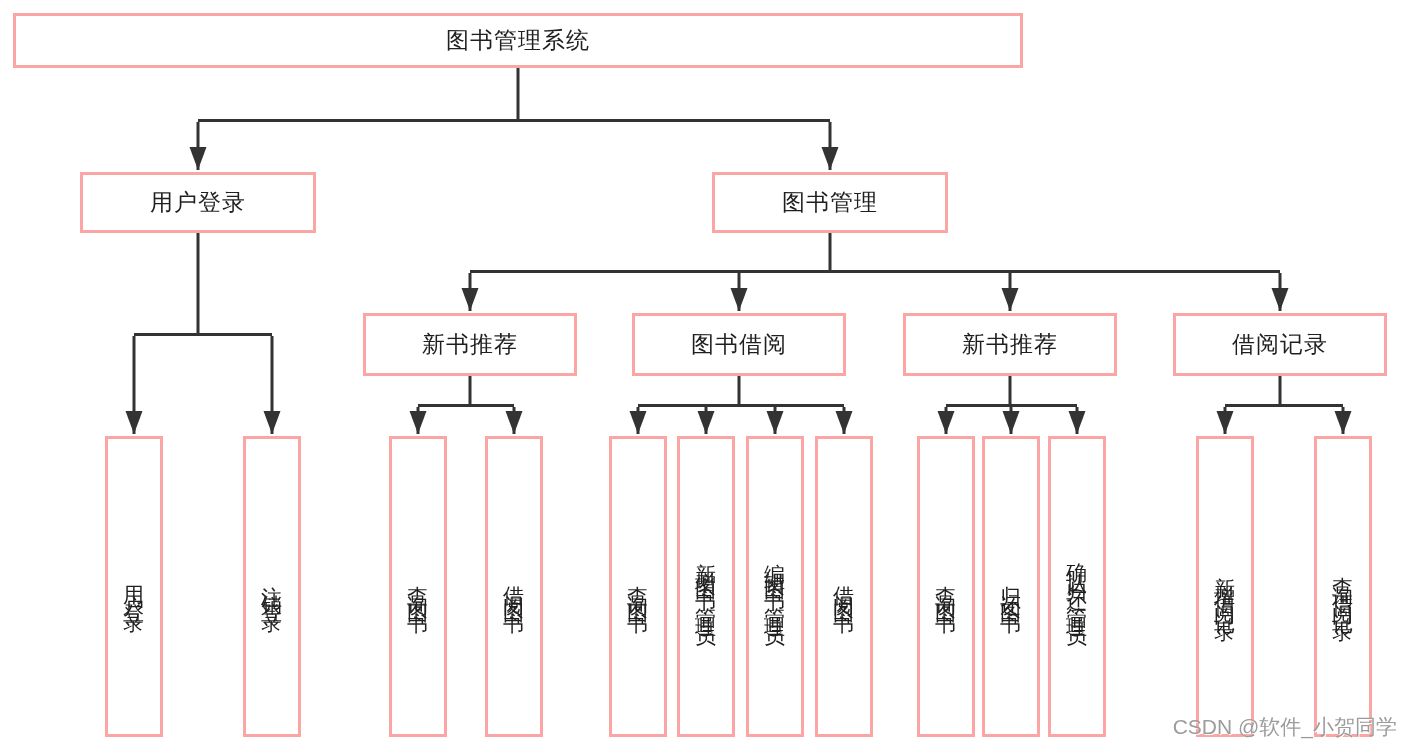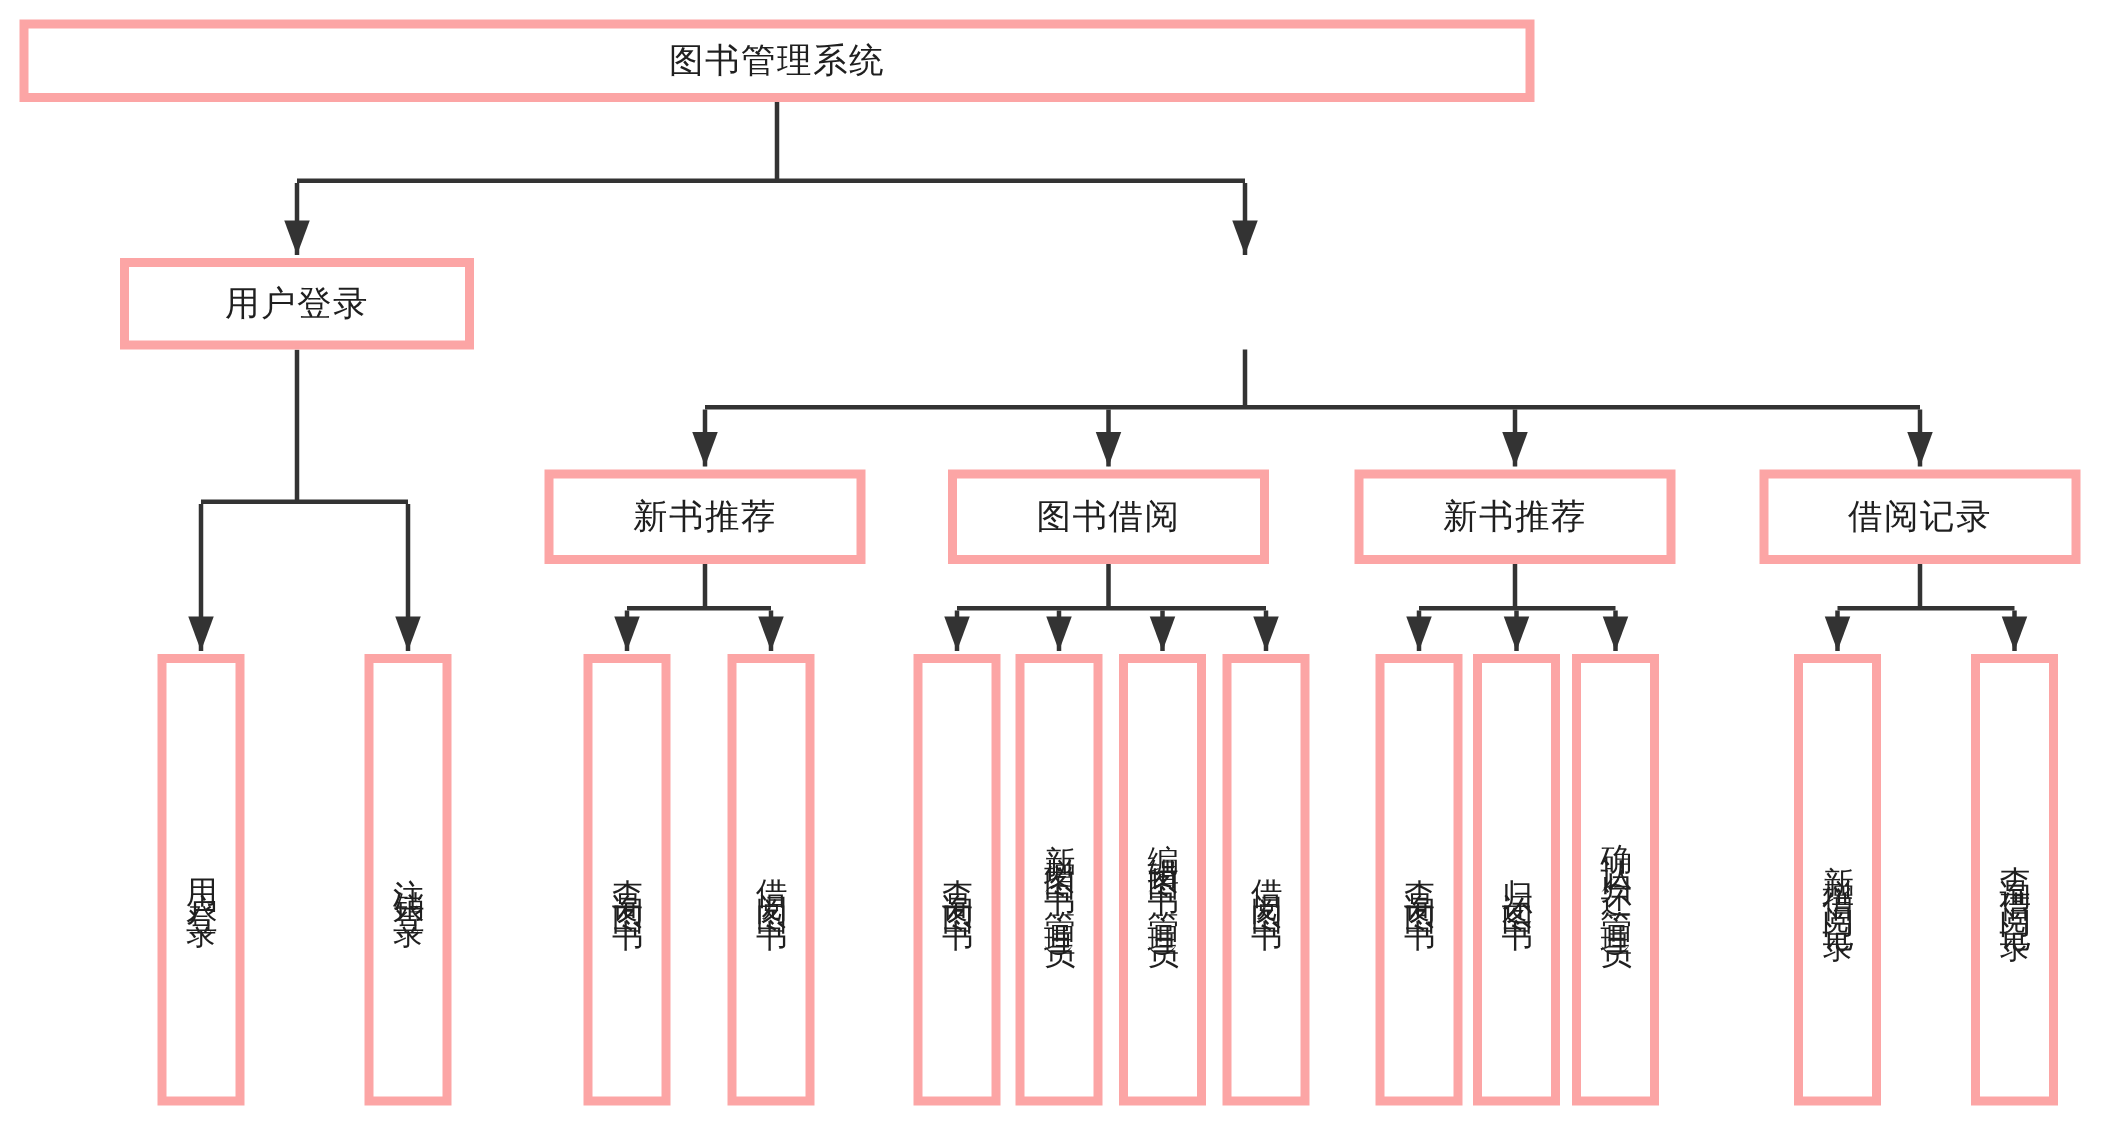--- a/index.html
+++ b/index.html
@@ -8,21 +8,21 @@
     width:1405px;height:747px;
     background:#ffffff;
     font-family:"Liberation Sans", sans-serif;
     overflow:hidden;
   }
   .wires{position:absolute;left:0;top:0;width:1405px;height:747px;}
   .wire{stroke:#333333;stroke-width:3;fill:none;}
   .box{
     position:absolute;
     box-sizing:border-box;
-    border:6px solid #fca5a5;
+    border:3px solid #fca5a5;
     background:#ffffff;
     display:flex;
     align-items:center;
     justify-content:center;
     color:#1f1f1f;
   }
   .hlabel{
     font-size:23px;
     letter-spacing:1px;
     white-space:nowrap;
@@ -109,20 +109,23 @@
     </g>
   </svg>
 
   <div class="box" style="left:13px;top:13px;width:1010px;height:55px;">
     <span class="hlabel">图书管理系统</span>
   </div>
 
   <div class="box lvl1" style="left:80px;">
     <span class="hlabel">用户登录</span>
   </div>
+  <div class="box lvl1" style="left:712px;">
+    <span class="hlabel">图书管理</span>
+  </div>
 
   <div class="box lvl2" style="left:363px;">
     <span class="hlabel">新书推荐</span>
   </div>
   <div class="box lvl2" style="left:632px;">
     <span class="hlabel">图书借阅</span>
   </div>
   <div class="box lvl2" style="left:903px;">
     <span class="hlabel">新书推荐</span>
   </div>
@@ -167,14 +170,15 @@
     <span class="vlabel">确认归还（管理员）</span>
   </div>
 
   <div class="box leaf" style="left:1196px;">
     <span class="vlabel">新增借阅记录</span>
   </div>
   <div class="box leaf" style="left:1314px;">
     <span class="vlabel">查询借阅记录</span>
   </div>
 
+  <div class="watermark">CSDN @软件_小贺同学</div>
 
 </div>
 
 </body></html>

